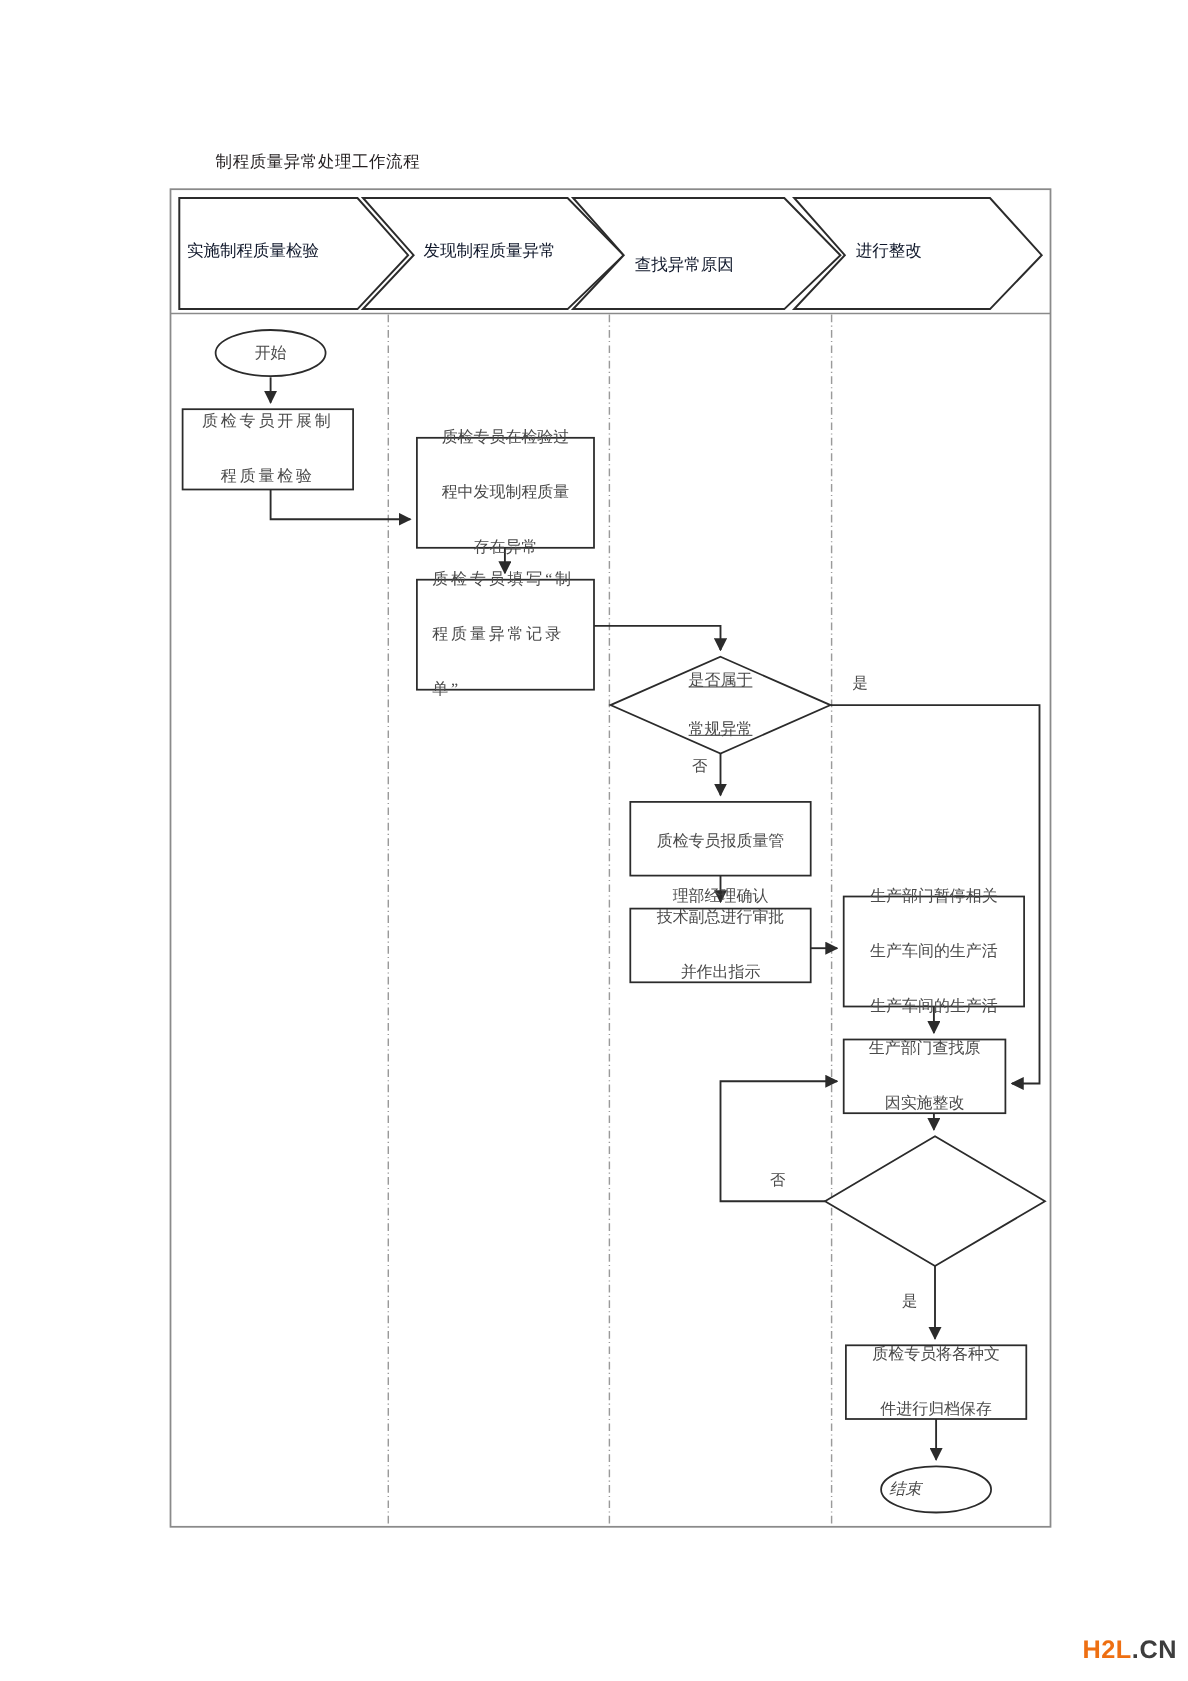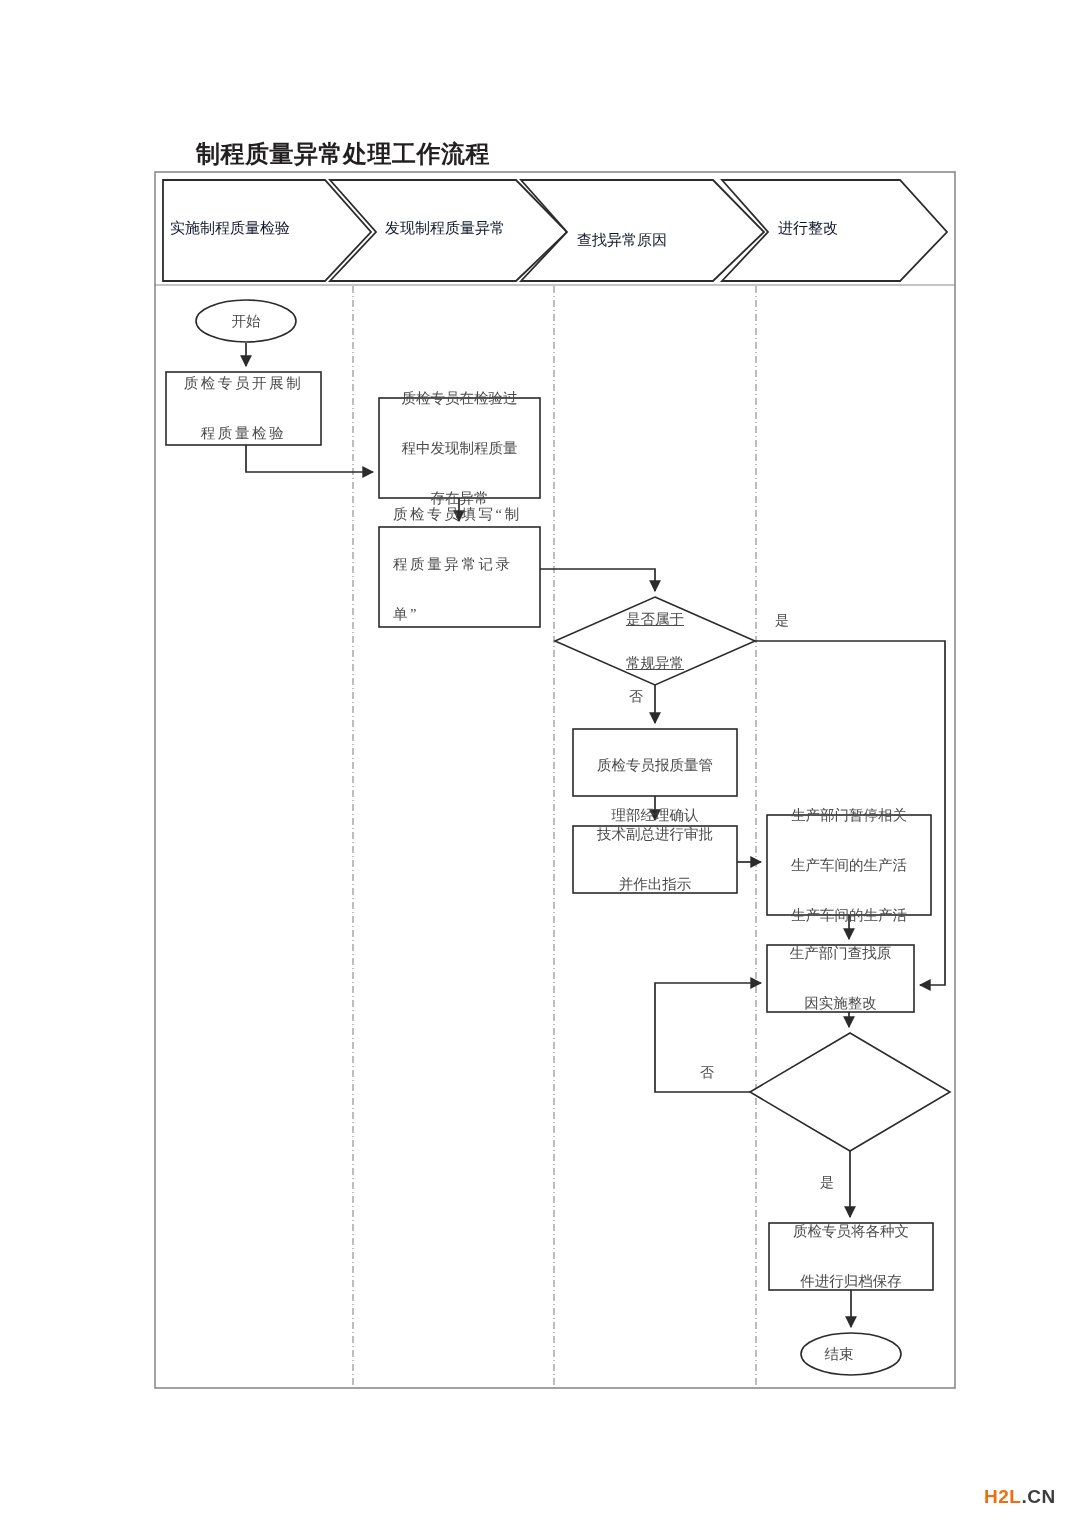--- a/index.html
+++ b/index.html
@@ -6,21 +6,21 @@
   body{
     width:1080px;height:1528px;position:relative;overflow:hidden;
     font-family:"Liberation Serif","DejaVu Serif",serif;
     color:#3b3b3b;
   }
   #canvas{position:absolute;left:0;top:0;width:1080px;height:1528px;}
   #svglayer{position:absolute;left:0;top:0;width:1080px;height:1528px;}
 
   .title{
     position:absolute;left:196px;top:138px;
-    font-size:24px;font-weight:bold;color:#231f20;
+    font-size:15px;font-weight:normal;color:#231f20;
     letter-spacing:0.5px;white-space:nowrap;
   }
 
   
   .phase-label{
     position:absolute;font-size:15px;color:#0f172a;white-space:nowrap;
   }
 
   
   .node-text{
@@ -31,21 +31,21 @@
   .node-text span{display:block;width:100%;}
   .justified{letter-spacing:2.6px;}
 
   .edge-label{
     position:absolute;font-size:14px;color:#4a4a4a;white-space:nowrap;
   }
 
   .watermark{
     position:absolute;left:984px;top:1486px;
     font-family:"Liberation Sans","DejaVu Sans",sans-serif;
-    font-size:19px;font-weight:bold;letter-spacing:0.5px;
+    font-size:23px;font-weight:bold;letter-spacing:0.5px;
   }
   .wm-a{color:#ee6f12;}
   .wm-b{color:#3d3d3d;}
 </style>
 </head>
 <body>
 
 <div id="canvas">
 
   <div class="title">制程质量异常处理工作流程</div>
@@ -130,21 +130,21 @@
   </div>
 
   <div class="node-text" style="left:385px;top:398px;width:149px;height:100px;">
     <span><span>质检专员在检验过</span><br><span>程中发现制程质量</span><br><span>存在异常</span></span>
   </div>
 
   <div class="node-text justified" style="left:172px;top:372px;width:143px;height:73px;">
     <span><span>质检专员开展制</span><br><span>程质量检验</span></span>
   </div>
 
-  <div class="node-text justified" style="left:385px;top:527px;width:147px;height:100px;text-align:left;padding-left:8px;align-items:flex-end;">
+  <div class="node-text justified" style="left:385px;top:527px;width:147px;height:100px;text-align:left;padding-left:8px;">
     <span><span>质检专员填写“制</span><br><span>程质量异常记录</span><br><span>单”</span></span>
   </div>
 
   <div class="node-text" style="left:605px;top:615px;width:100px;height:52px;line-height:22px;text-decoration:underline;">
     <span><span>是否属于</span><br><span>常规异常</span></span>
   </div>
 
   <div class="node-text" style="left:580px;top:729px;width:150px;height:67px;margin-top:28px;">
     <span><span>质检专员报质量管</span><br><span>理部经理确认</span></span>
   </div>
@@ -159,21 +159,21 @@
 
   <div class="node-text" style="left:773px;top:945px;width:135px;height:67px;">
     <span><span>生产部门查找原</span><br><span>因实施整改</span></span>
   </div>
 
 
   <div class="node-text" style="left:776px;top:1223px;width:150px;height:67px;">
     <span><span>质检专员将各种文</span><br><span>件进行归档保存</span></span>
   </div>
 
-  <div class="node-text" style="left:789px;top:1333px;width:100px;height:42px;">
+  <div class="node-text" style="left:773px;top:1333px;width:100px;height:42px;font-style:italic;">
     <span>结束</span>
   </div>
 
   <div class="edge-label" style="left:775px;top:612px;">是</div>
   <div class="edge-label" style="left:629px;top:688px;">否</div>
   <div class="edge-label" style="left:700px;top:1064px;">否</div>
   <div class="edge-label" style="left:820px;top:1174px;">是</div>
 
   <div class="watermark">
     <span class="wm-a">H2L</span><span class="wm-b">.CN</span>

